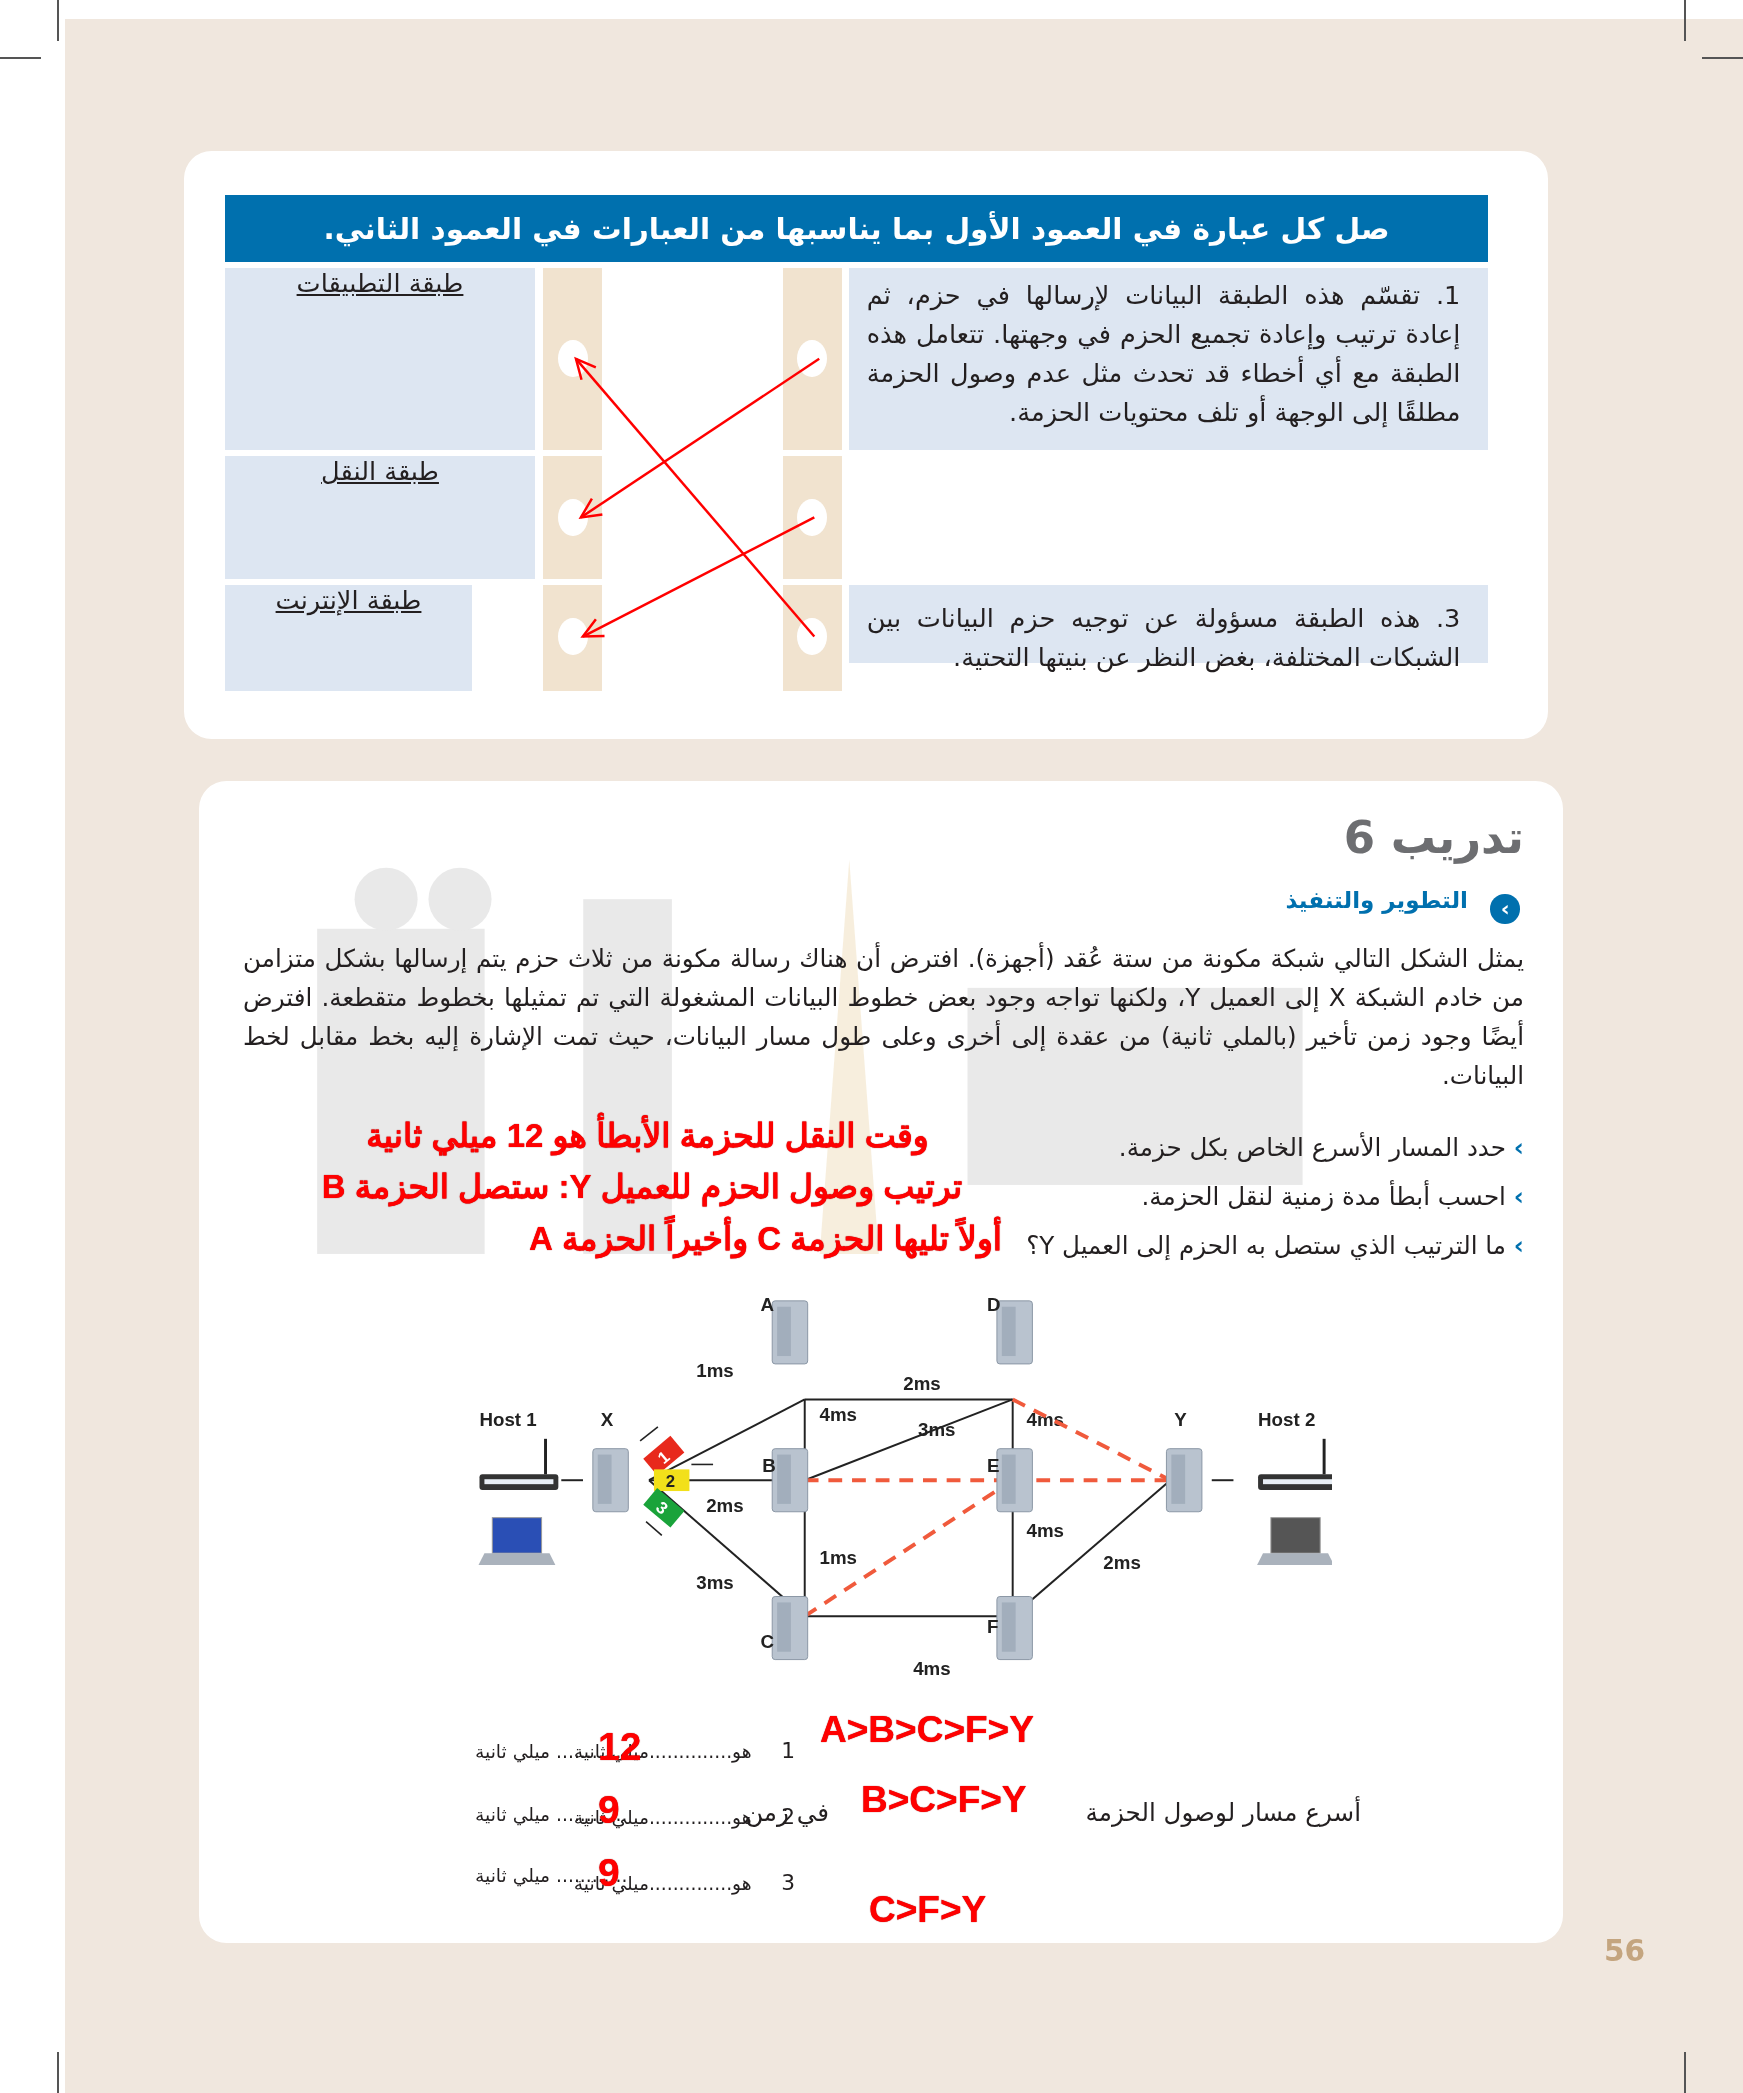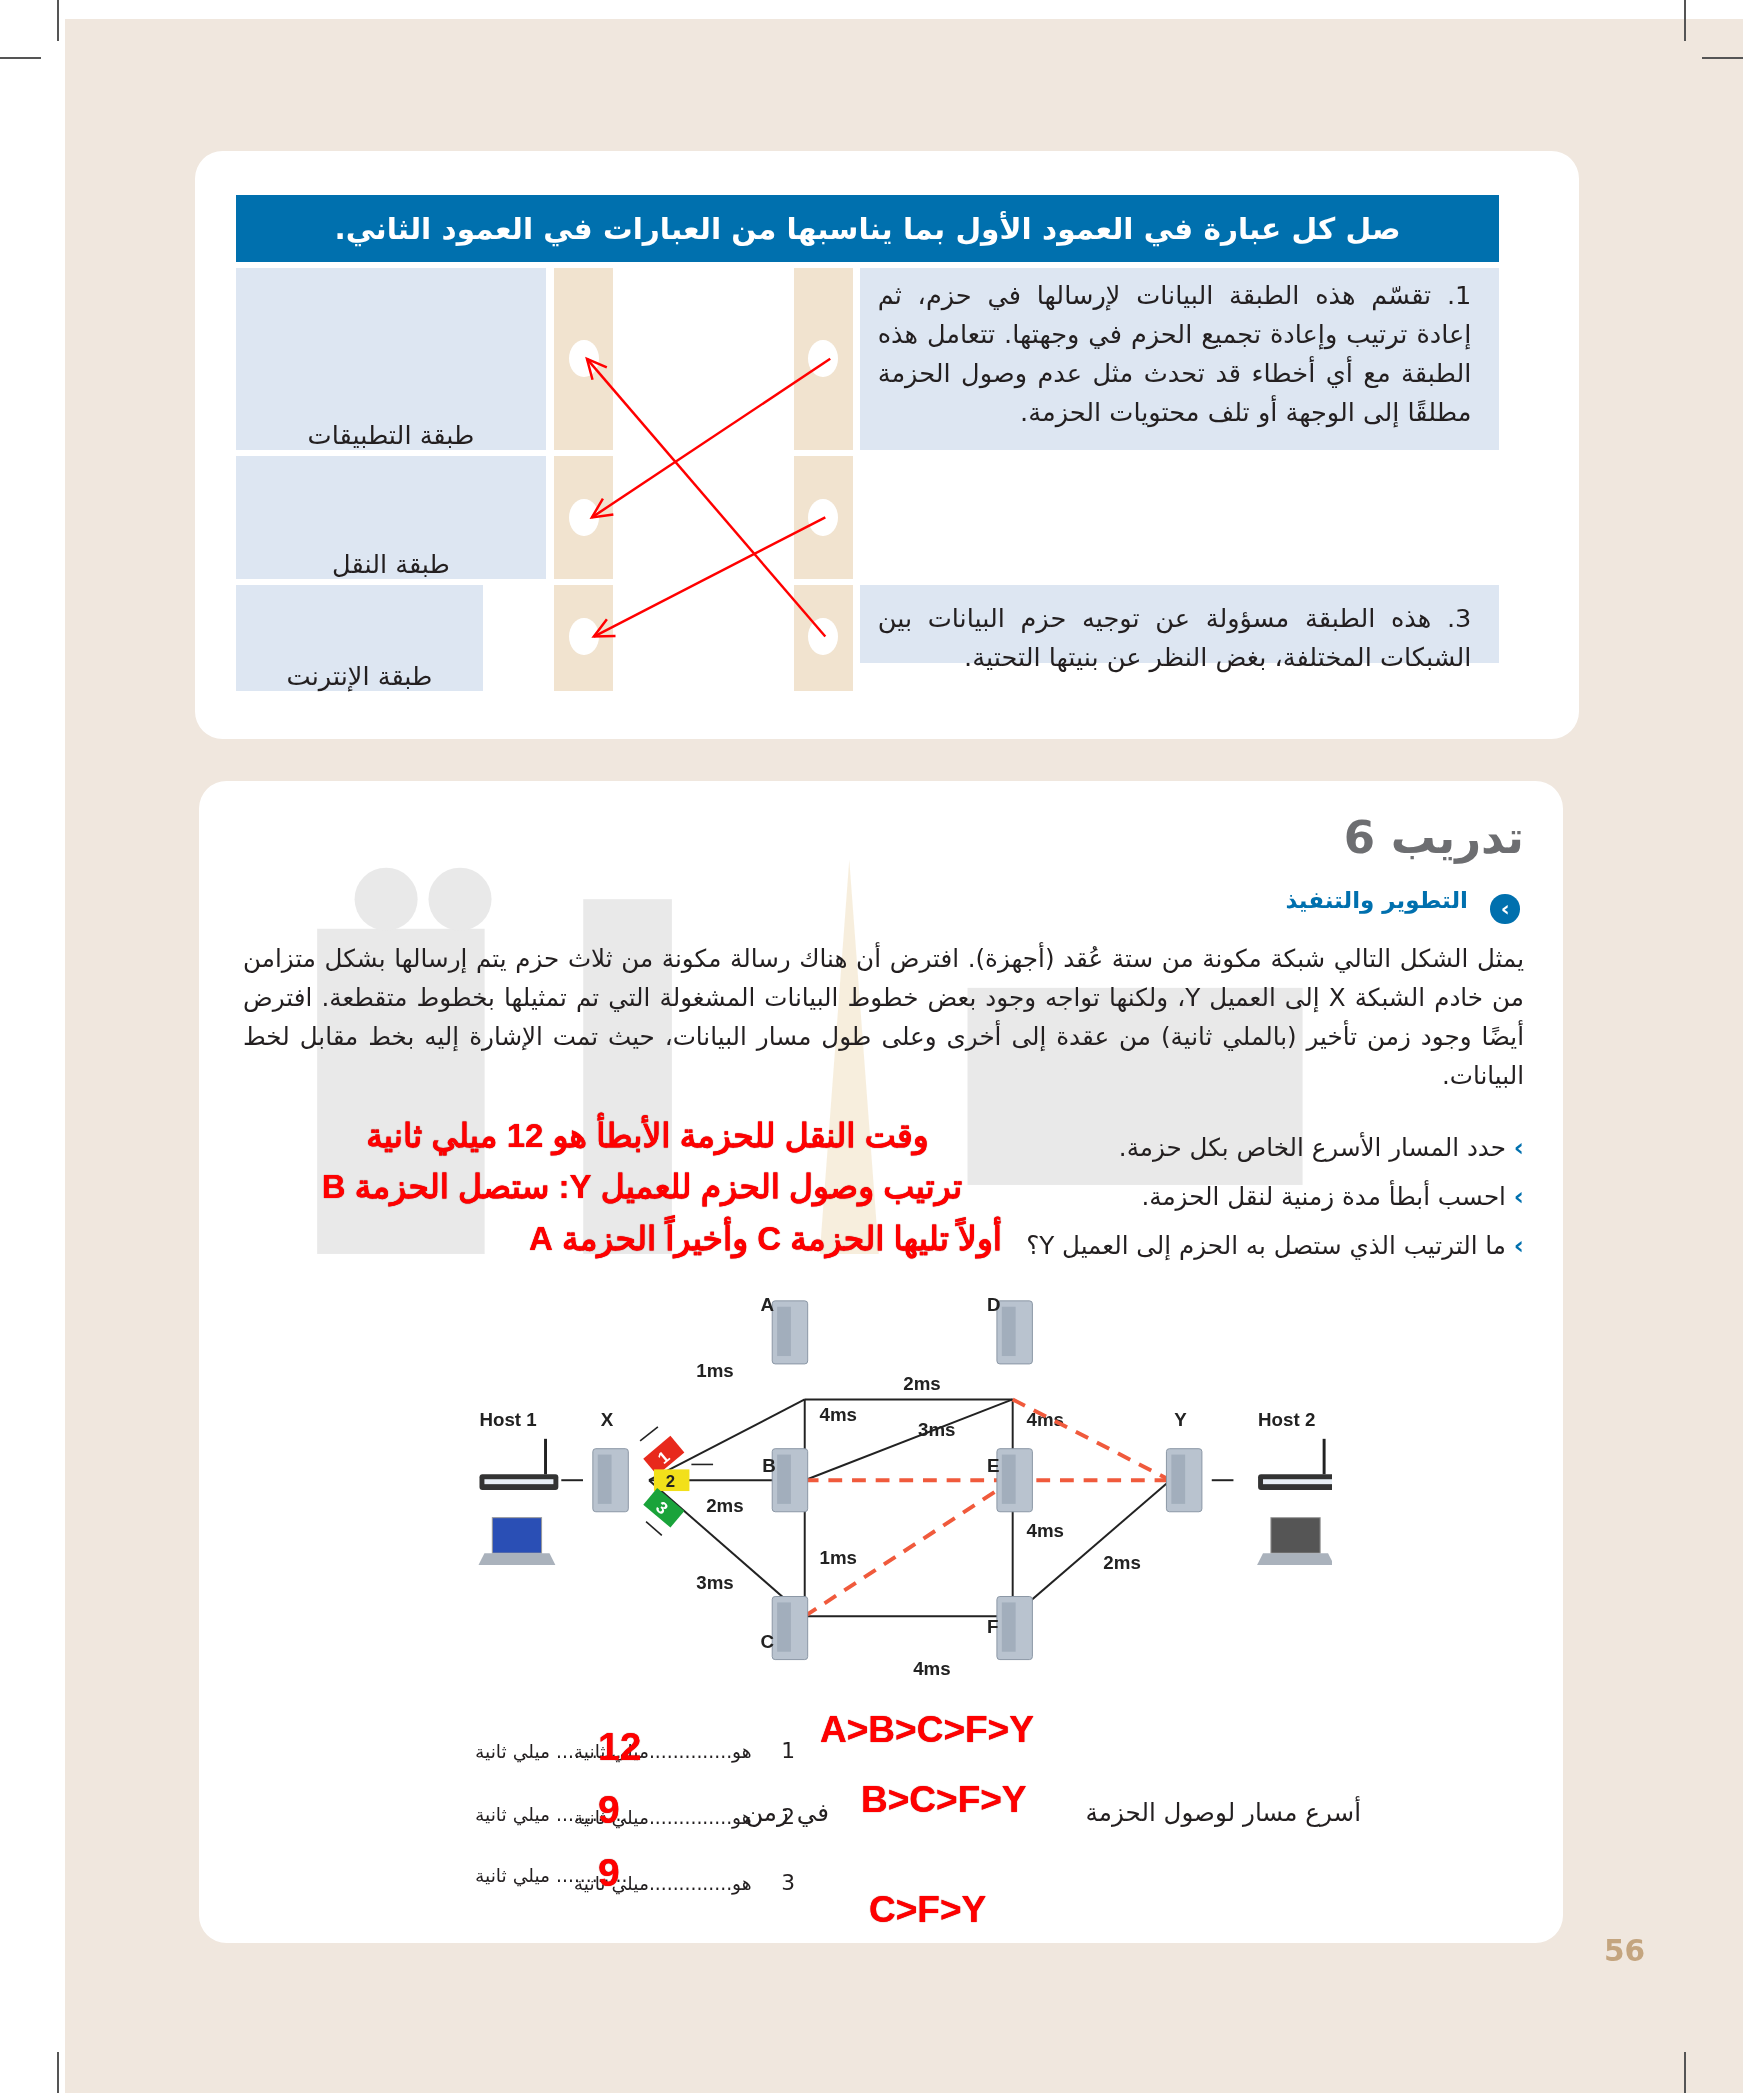--- a/index.html
+++ b/index.html
@@ -9,41 +9,41 @@
     font-family: "DejaVu Sans", sans-serif;
   }
   .page-bg {
     position: absolute; left: 65px; top: 18.7px; width: 1679px; height: 2075px;
     background: #f0e7de;
   }
   .crop { position: absolute; background: #555; }
   .card {
     position: absolute; background: #ffffff; border-radius: 27.6px;
   }
-  #card1 { left: 195px; top: 151px; width: 1364px; height: 588px; padding-left: 20px; }
+  #card1 { left: 184px; top: 151px; width: 1364px; height: 588px; }
   #card2 { left: 199px; top: 781px; width: 1364px; height: 1162px; }
 
   
   .mt-header {
     position: absolute; left: 41px; top: 44px; width: 1263px; height: 67px;
     background: #0070ae; color: #fff; direction: rtl;
     display: flex; align-items: center; justify-content: center;
     font-size: 29.6px; font-weight: bold;
   }
   .mt-cell { position: absolute; background: #dde6f2; }
   .mt-strip { position: absolute; background: #f1e3cf; }
   .mt-dot { position: absolute; width: 29.6px; height: 37px; border-radius: 50%; background: #fff; }
   .mt-q {
     direction: rtl; text-align: justify; text-align-last: right;
     font-size: 25.6px; line-height: 39px; color: #231f20; padding: 7.9px 27.6px 0 17.7px;
     box-sizing: border-box;
   }
   .mt-a {
-    display: flex; align-items: flex-end; justify-content: center;
-    font-size: 25.6px; color: #231f20; direction: rtl;
+    display: flex; align-items: flex-start; justify-content: center;
+    font-size: 25.6px; color: #231f20; direction: rtl; text-decoration: underline;
   }
   svg.overlay { position: absolute; left: 0; top: 0; pointer-events: none; }
 
   
   .ex-title { position: absolute; right: 39px; top: 29.6px; font-size: 45px; font-weight: bold; color: #6d6e71; direction: rtl; }
   .ex-sub { position: absolute; right: 95px; top: 106px; font-size: 23px; font-weight: bold; color: #0070ae; direction: rtl; display: flex; align-items: center; gap: 9.9px; }
   .chev {
     position: absolute; right: 43px; top: 113px; width: 29.6px; height: 29.6px; border-radius: 50%;
     background: #0070ae; color: #fff; font-size: 21.7px; font-weight: bold;
     display: flex; align-items: center; justify-content: center;

